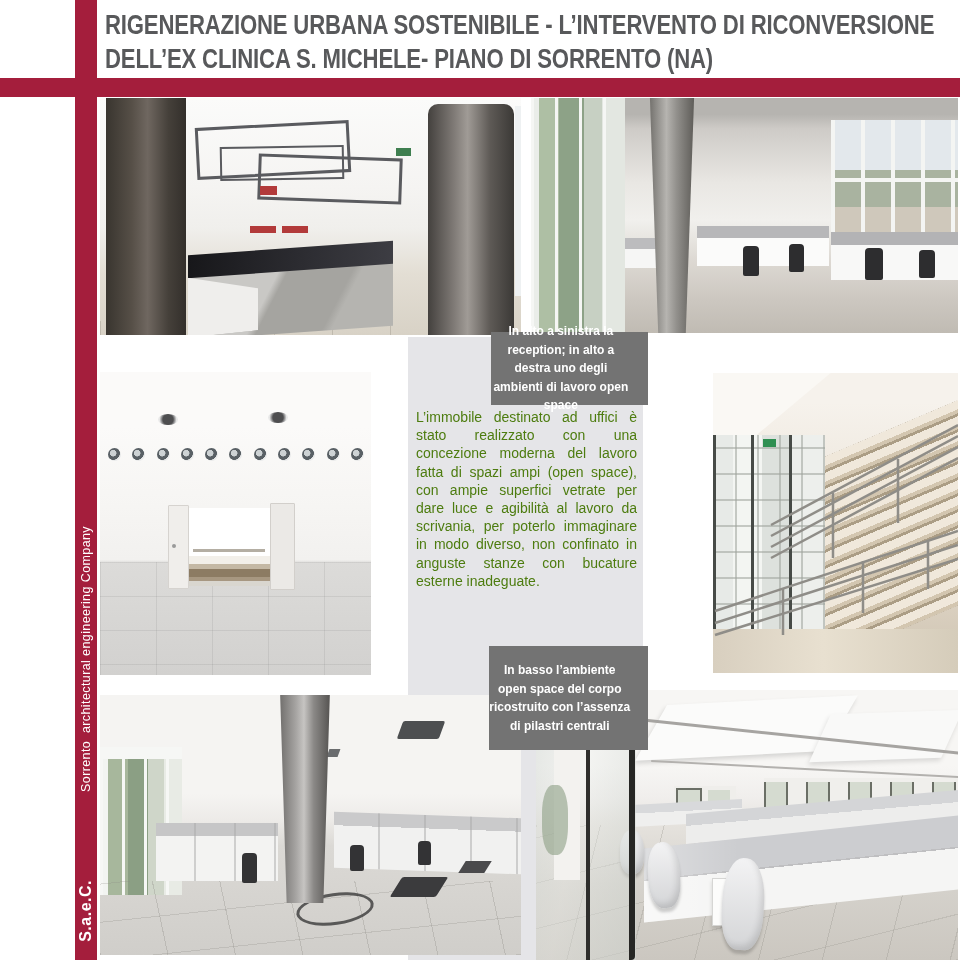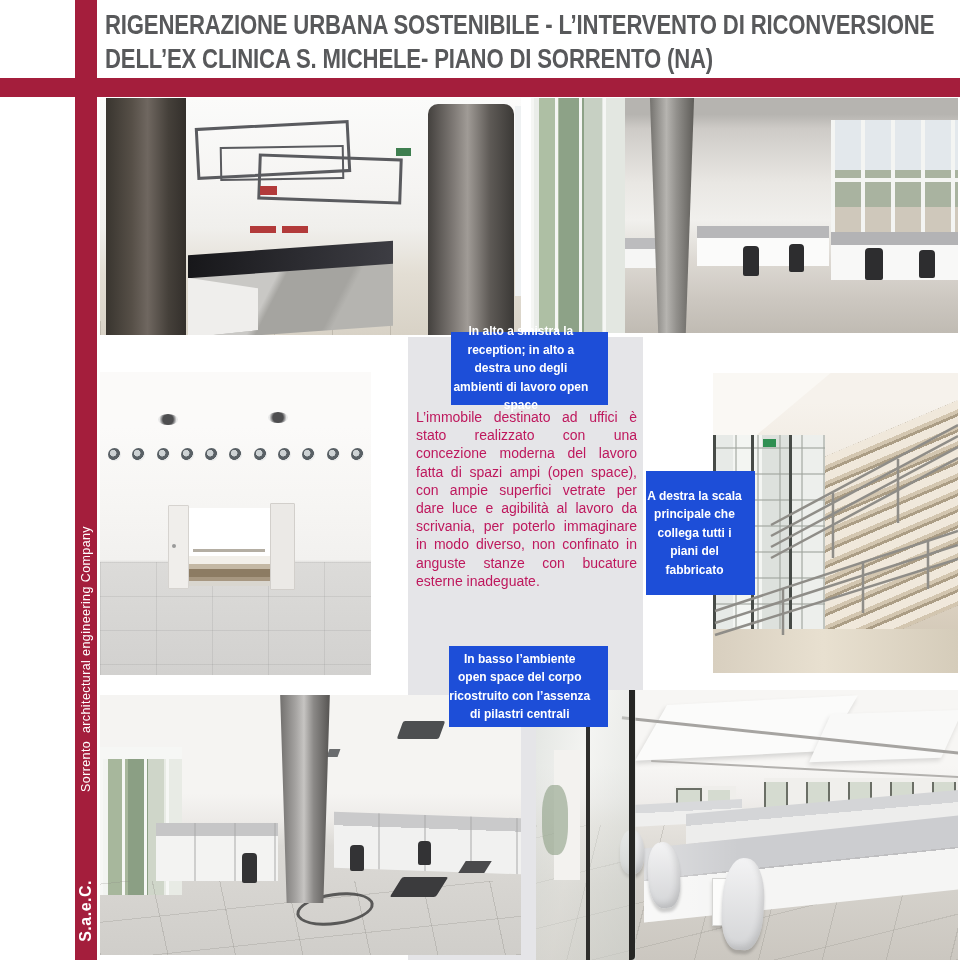--- a/index.html
+++ b/index.html
@@ -16,32 +16,32 @@
         display:flex;align-items:center;justify-content:center;}
   .saec span{writing-mode:vertical-rl;transform:rotate(180deg);color:#fff;
              font-size:16px;font-weight:bold;letter-spacing:.5px;}
   
   .title{position:absolute;left:105px;top:8px;z-index:6;color:#58595b;font-weight:bold;}
   .title .tline{font-size:27px;line-height:34px;white-space:nowrap;
                 transform:scaleX(.82);transform-origin:0 50%;letter-spacing:-.2px;}
   
   .graycol{position:absolute;left:408px;top:337px;width:235px;height:623px;background:#e5e5e8;z-index:1;}
   
-  .bodytext{position:absolute;left:416px;top:408px;width:221px;z-index:5;color:#be185d;
+  .bodytext{position:absolute;left:416px;top:408px;width:221px;z-index:5;color:#4d7c0f;
             font-size:14px;line-height:18.2px;text-align:justify;}
   .bodytext p{margin:0;}
   
-  .cap{position:absolute;background:#1d4ed8;color:#fff;z-index:5;display:flex;
-       align-items:center;justify-content:center;text-align:center;font-weight:bold;}
+  .cap{position:absolute;background:#737373;color:#fff;z-index:5;display:flex;
+       align-items:center;justify-content:center;text-align:center;font-weight:bold;margin-left:40px;}
   .cap .cin{display:block;width:112%;transform:scaleX(.89);transform-origin:0 50%;
             font-size:13.5px;line-height:18.5px;}
   .cap-top{left:451px;top:332px;width:157px;height:73px;}
   .cap-left{left:301px;top:465px;width:108px;height:127px;}
   .cap-right{left:646px;top:471px;width:109px;height:124px;}
-  .cap-bottom{left:449px;top:646px;width:159px;height:81px;}
+  .cap-bottom{left:449px;top:646px;width:159px;height:104px;}
   
   .photo{position:absolute;overflow:hidden;z-index:2;}
   .ab{position:absolute;}
   
   .p1{left:100px;top:98px;width:421px;height:237px;
       background:linear-gradient(180deg,#fbfbfa 0%,#f5f4f2 38%,#f0efec 55%,#e3ded4 74%,#d8d2c6 100%);}
   .p1-light{border:3px solid #5a5b5f;background:transparent;}
   .p1-l1{left:96px;top:26px;width:148px;height:46px;transform:rotate(-3deg);}
   .p1-l2{left:158px;top:58px;width:138px;height:40px;transform:rotate(2deg);}
   .p1-l3{left:120px;top:48px;width:120px;height:30px;transform:rotate(-1deg);border-width:2px;}
@@ -329,23 +329,20 @@
     <div class="ab p6-drawer"></div>
     <div class="ab p6-chair p6-chB"></div>
     <div class="ab p6-glass"></div>
     <div class="ab p6-frame1"></div>
     <div class="ab p6-frame2"></div>
   </div>
 
   <div class="cap cap-top">
     <span class="cin">In alto a sinistra la reception; in alto a destra uno degli ambienti di lavoro open space</span>
   </div>
-  <div class="cap cap-right">
-    <span class="cin">A destra la scala principale che collega tutti i piani del fabbricato</span>
-  </div>
   <div class="cap cap-bottom">
     <span class="cin">In basso l’ambiente open space del corpo  ricostruito con l’assenza di pilastri centrali</span>
   </div>
 
   <div class="bodytext">
     <p>L’immobile destinato ad uffici è stato realizzato con una concezione moderna del lavoro fatta di spazi ampi (open space), con ampie superfici vetrate  per dare luce e agibilità al lavoro da scrivania, per poterlo immaginare in modo diverso, non confinato in anguste stanze con bucature esterne inadeguate.</p>
   </div>
 
 </div>
 

